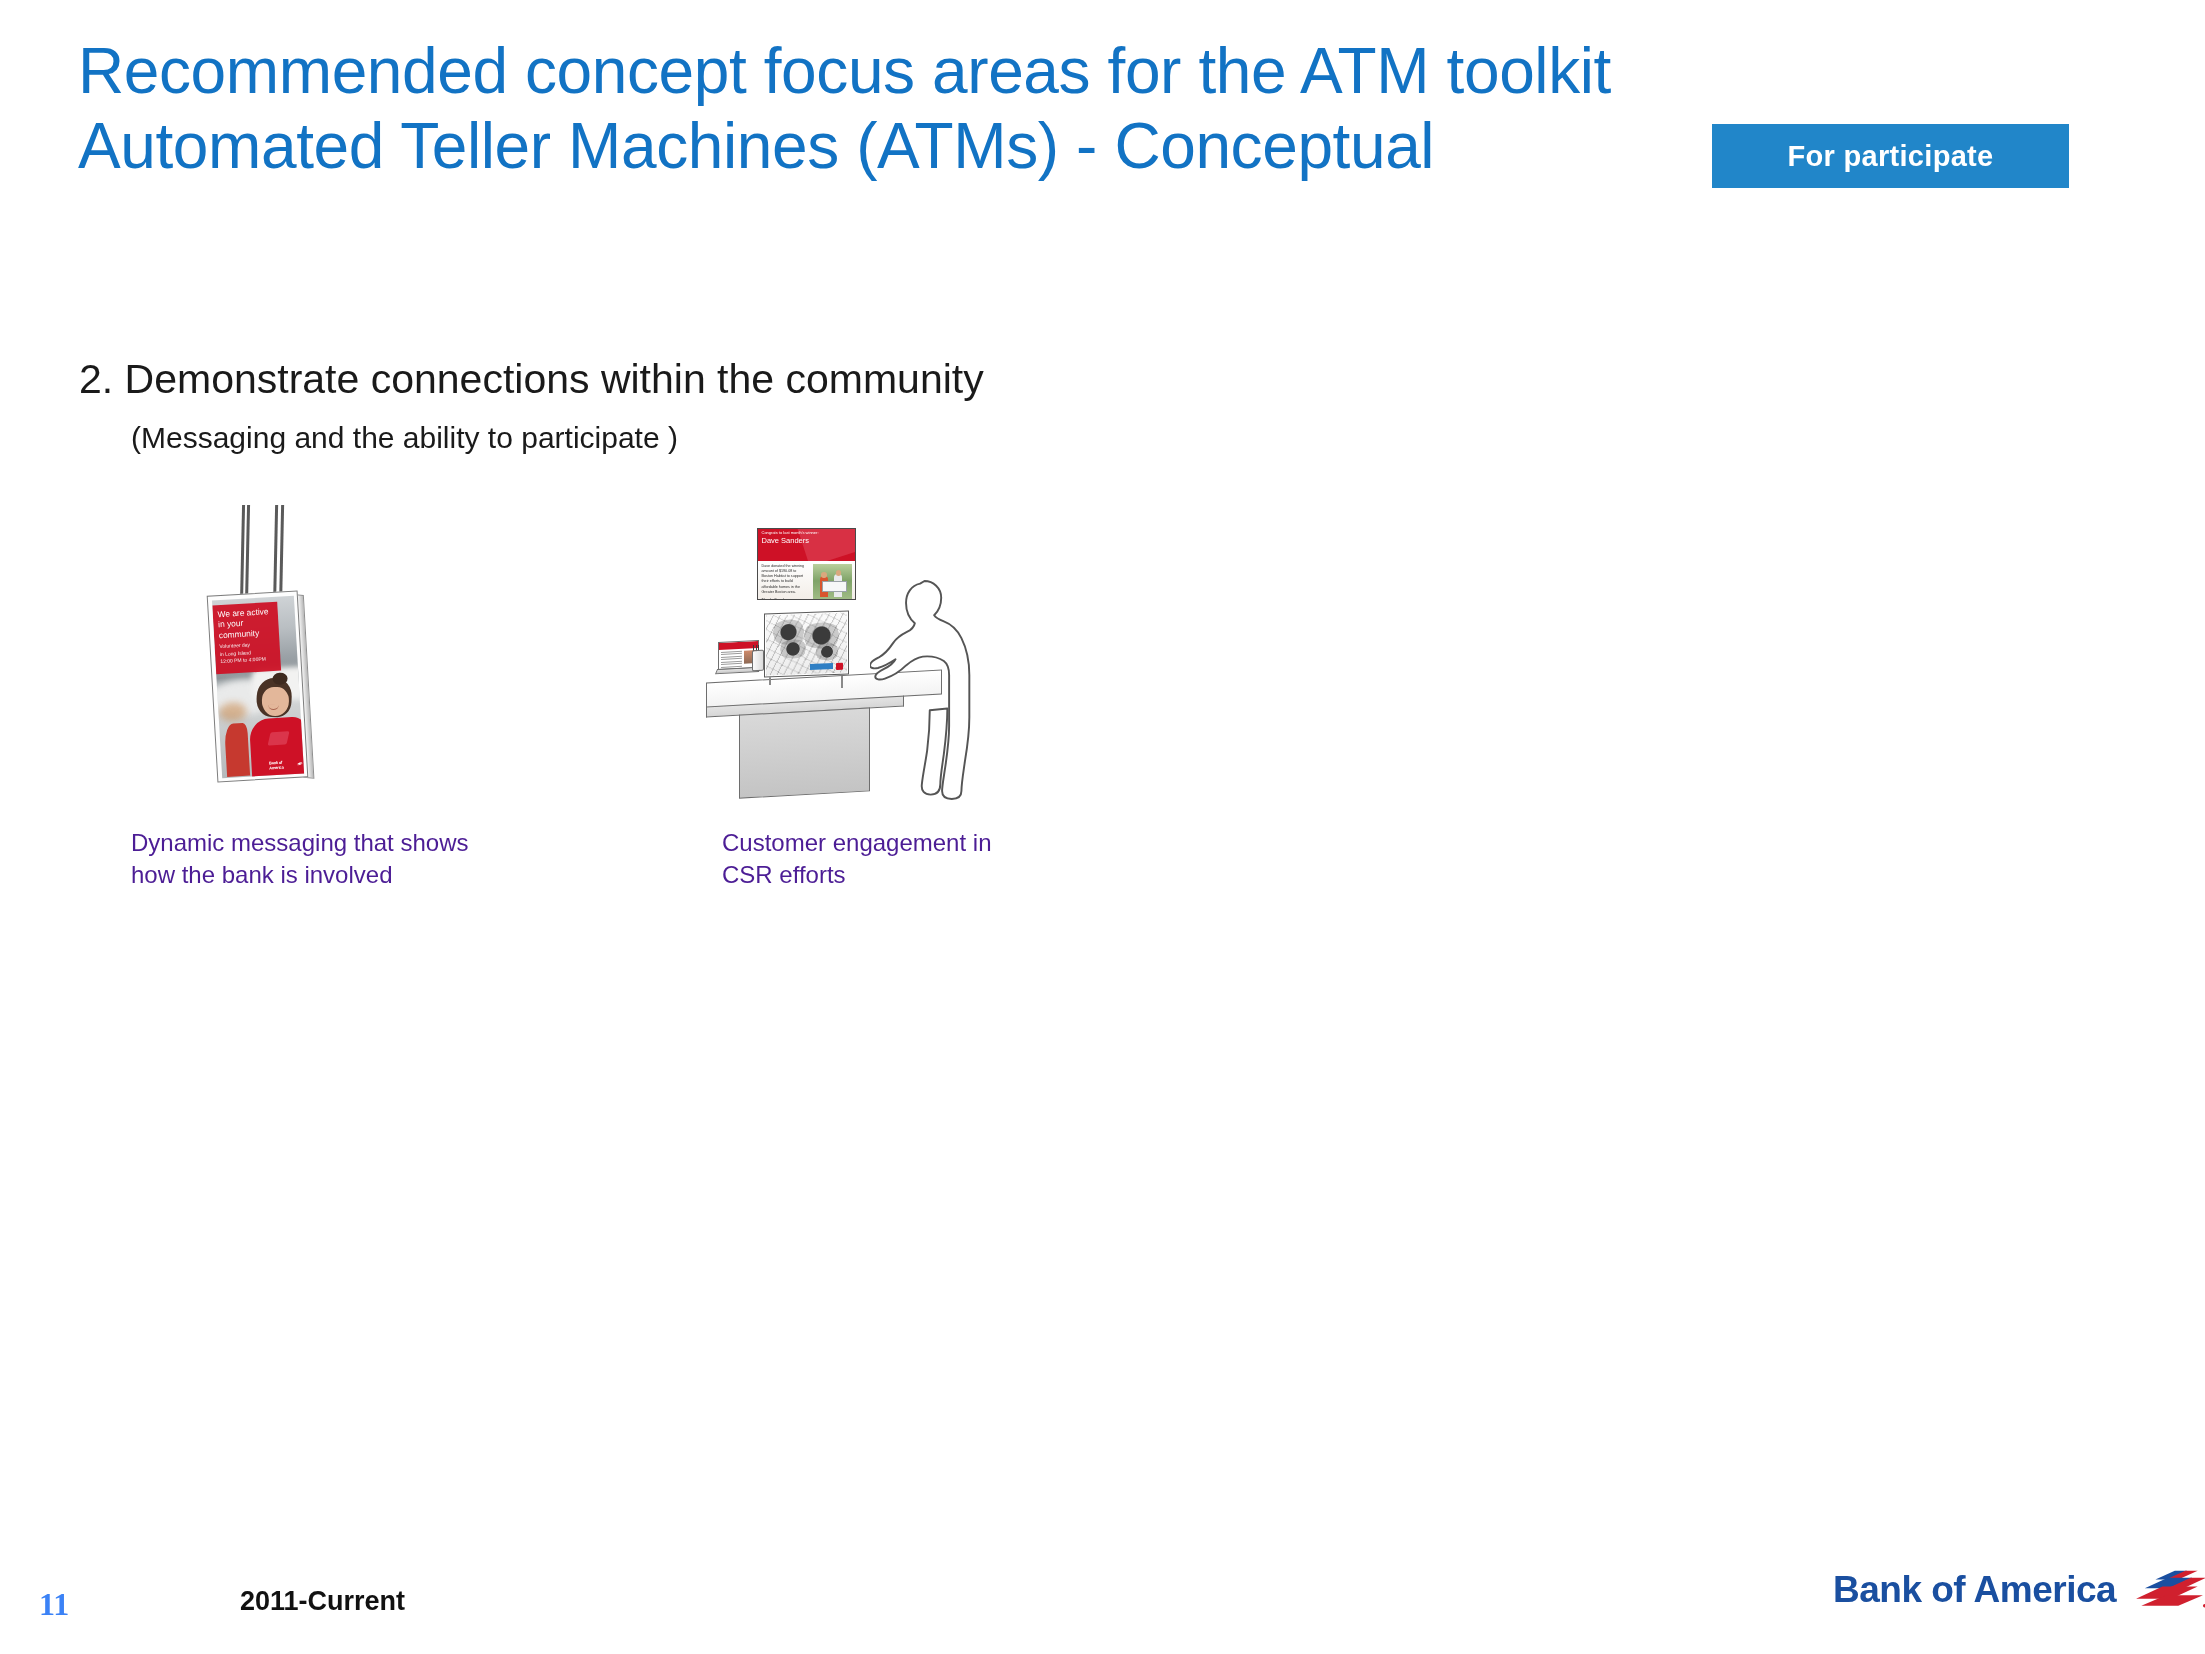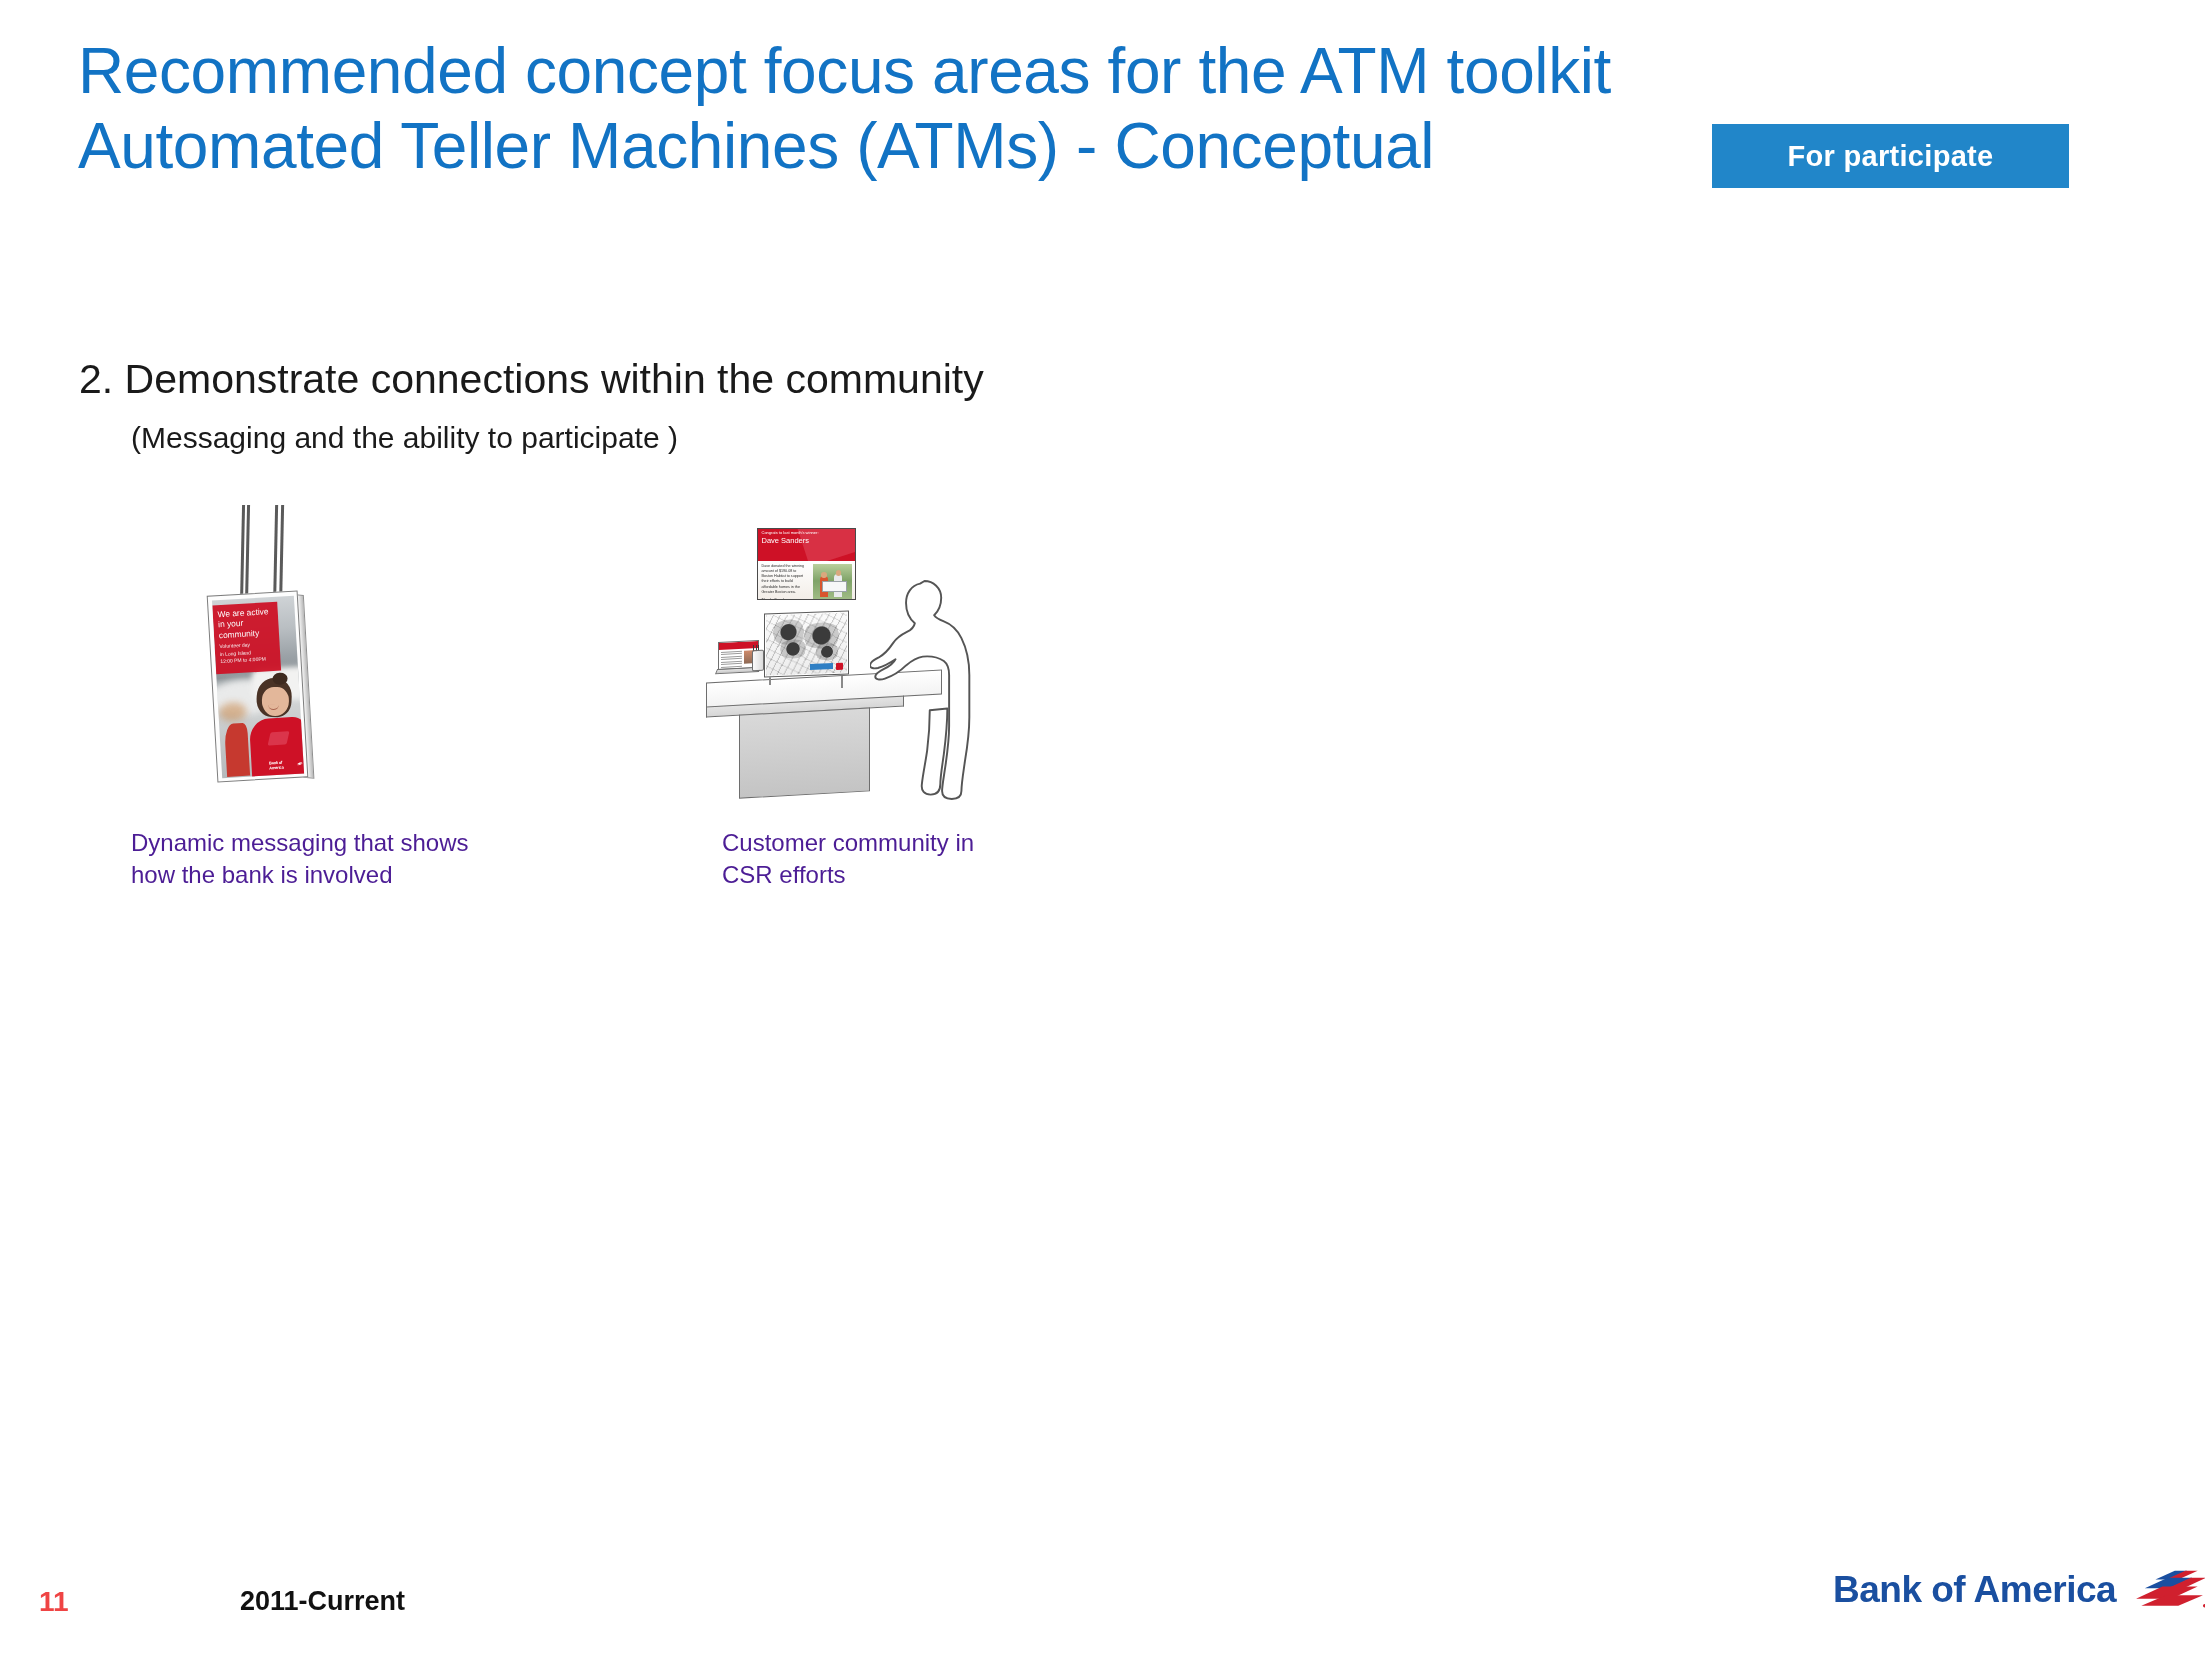--- a/index.html
+++ b/index.html
@@ -80,23 +80,24 @@
     white-space: pre-line;
   }
   #caption-1 { left: 131px; top: 827px; }
   #caption-2 { left: 722px; top: 827px; }
 
   
   #footer-page {
     position: absolute;
     left: 39px;
     top: 1586px;
-    font-size: 28px;
+    font-size: 32px;
     font-weight: 700;
-    color: #ef4444;
+    color: #3b82f6;
+    font-family: Liberation Serif, serif;
   }
   #footer-period {
     position: absolute;
     left: 240px;
     top: 1586px;
     font-size: 27px;
     font-weight: 700;
     color: #111111;
   }
   #boa-logo {
@@ -617,21 +618,21 @@
         <path d="M88 150 C88 168 86 186 84 202
                  C82 216 80 228 80 236
                  C80 244 76 248 69 248
                  C62 248 58 244 59 236
                  C60 226 63 212 65 198
                  C67 182 68 166 68 152 Z" fill="#ffffff" stroke="#555555" stroke-width="2.2" stroke-linejoin="round"></path>
       </svg>
     </div>
   </div>
 
-  <div class="caption" id="caption-2">Customer community in
+  <div class="caption" id="caption-2">Customer engagement in
 CSR efforts</div>
 
   <div id="footer-page">11</div>
   <div id="footer-period">2011-Current</div>
 
   <div id="boa-logo">
     <span id="boa-wordmark">Bank of America</span>
     <svg width="81" height="46" viewBox="0 0 92 52">
       <path d="M30 14 L52 4 L66 4 L44 14 Z" fill="#1A4FA0"></path>
       <path d="M42 14 L64 4 L78 4 L56 14 Z" fill="#D0202E"></path>

